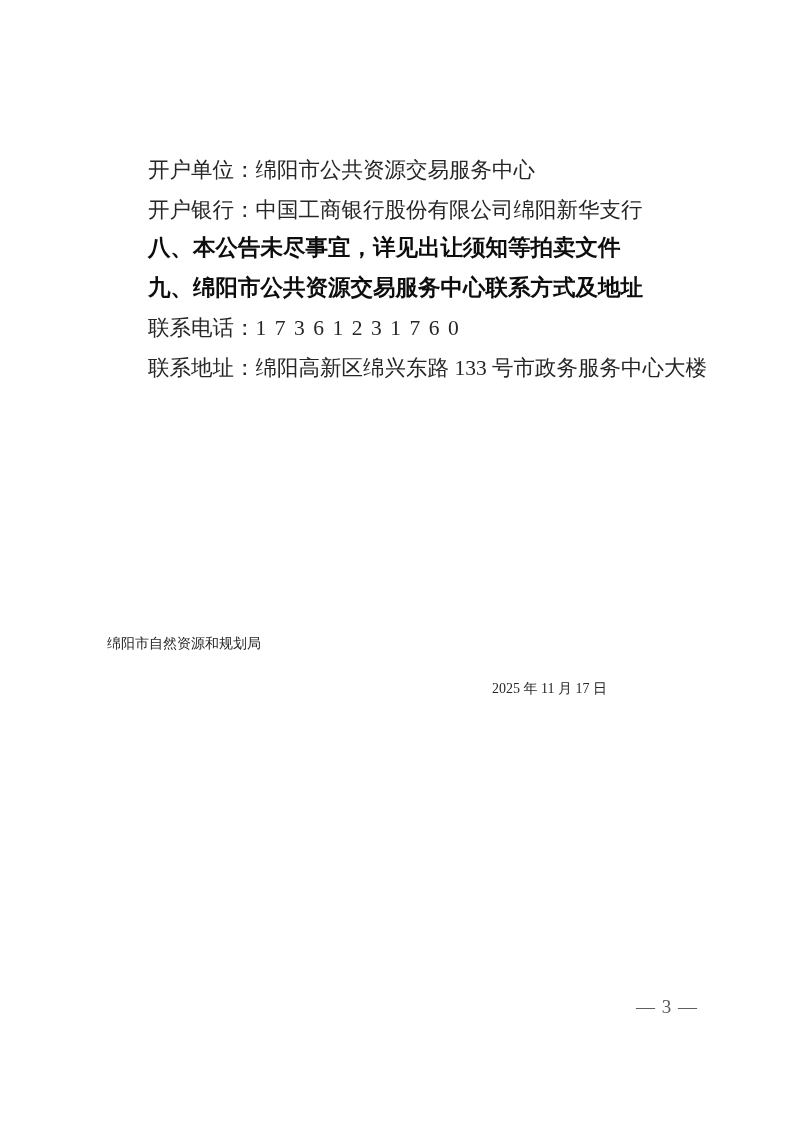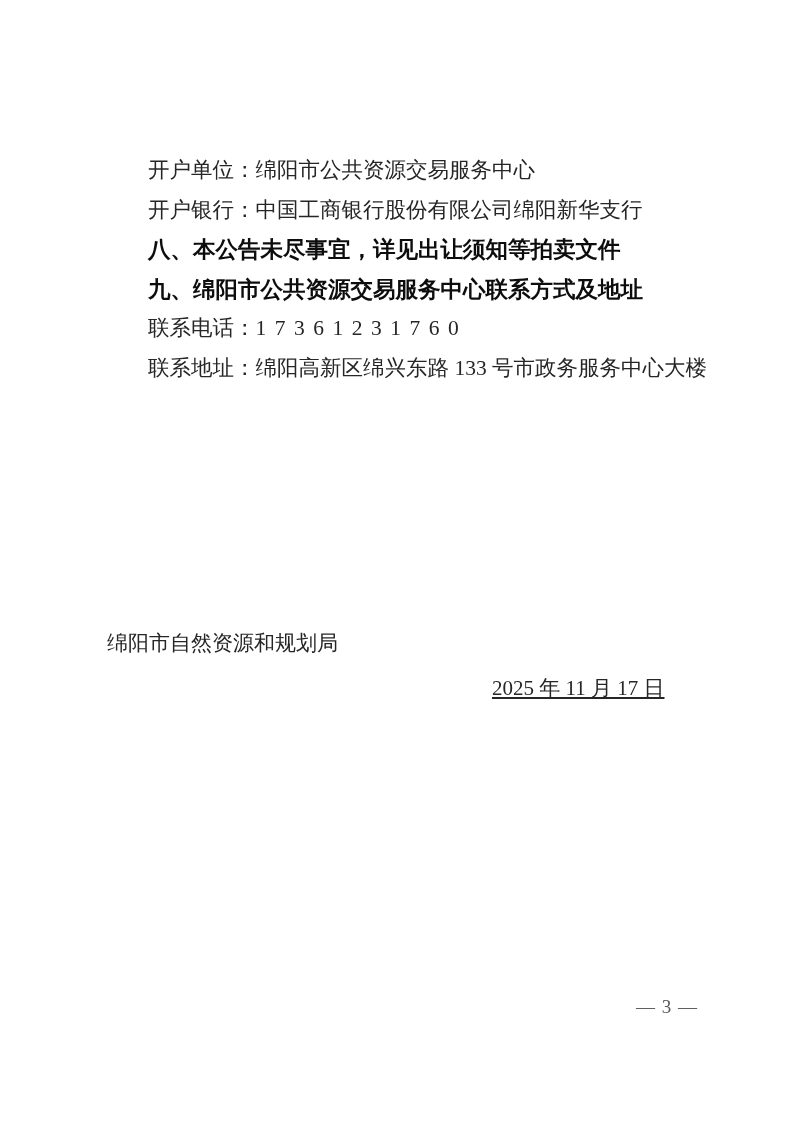--- a/index.html
+++ b/index.html
@@ -19,47 +19,46 @@
     width: 660px;
     font-size: 21.5px;
     line-height: 39.6px;
   }
   .line {
     height: 39.6px;
     white-space: pre;
   }
   .indent { padding-left: 43px; }
   .head {
-    font-family: Liberation Serif, serif;
+    font-family: Liberation Mono, monospace;
     font-weight: 700;
     font-size: 22.5px;
     color: #0d0d0d;
   }
   .nums { letter-spacing: 8.5px; margin-top: 48px; }
   .signature {
     position: absolute;
     left: 107px;
     top: 621px;
     width: 571px;
-    font-size: 21px;
+    font-size: 14px;
     color: #262626;
   }
   .sig-row {
     display: flex;
     justify-content: space-between;
     height: 45px;
     line-height: 45px;
     white-space: pre;
   }
   .date-row {
     height: 45px;
     line-height: 45px;
     padding-left: 385px;
     white-space: pre;
-    text-decoration: underline;
   }
   .page-number {
     position: absolute;
     left: 636px;
     top: 995px;
     font-size: 19px;
     line-height: 24px;
     color: #595959;
     letter-spacing: 1px;
     white-space: pre;

